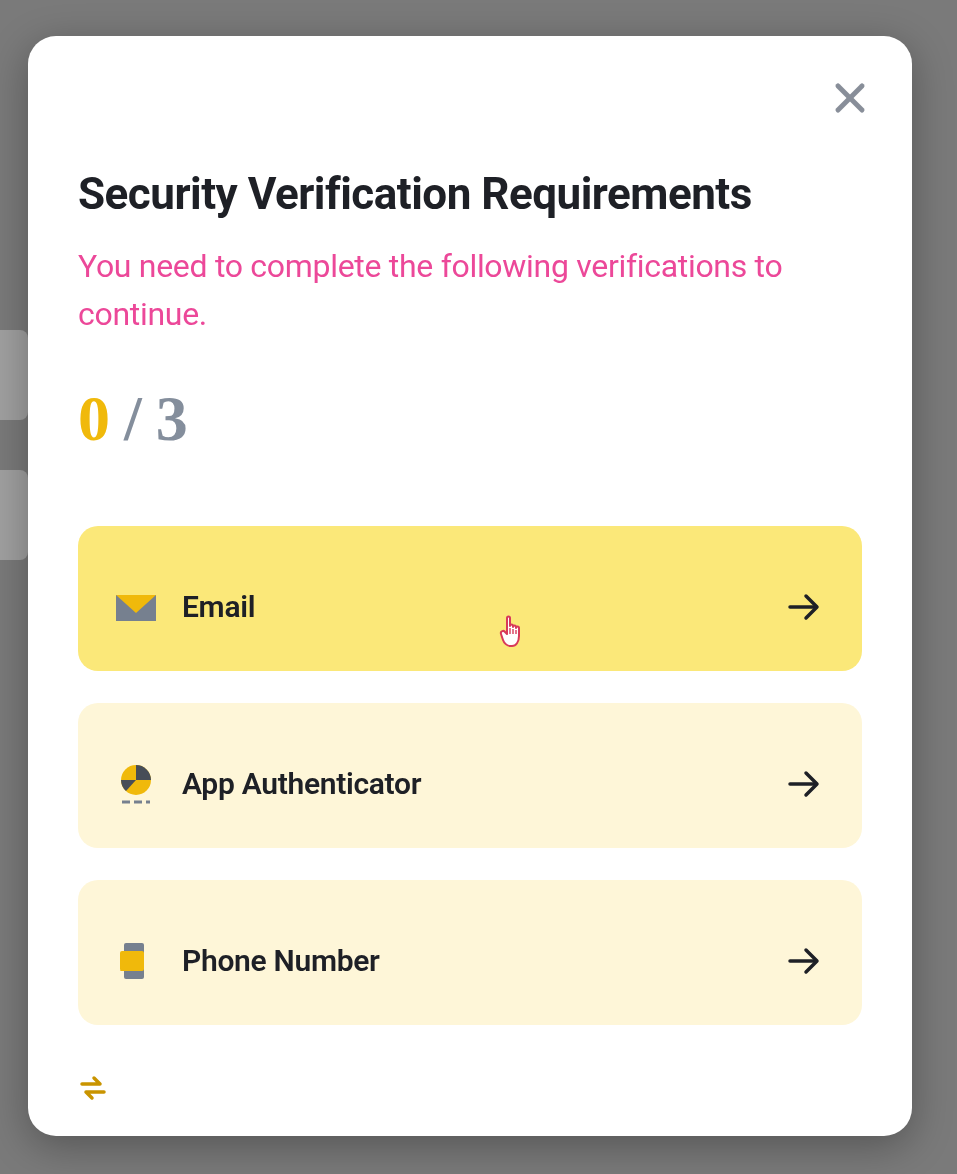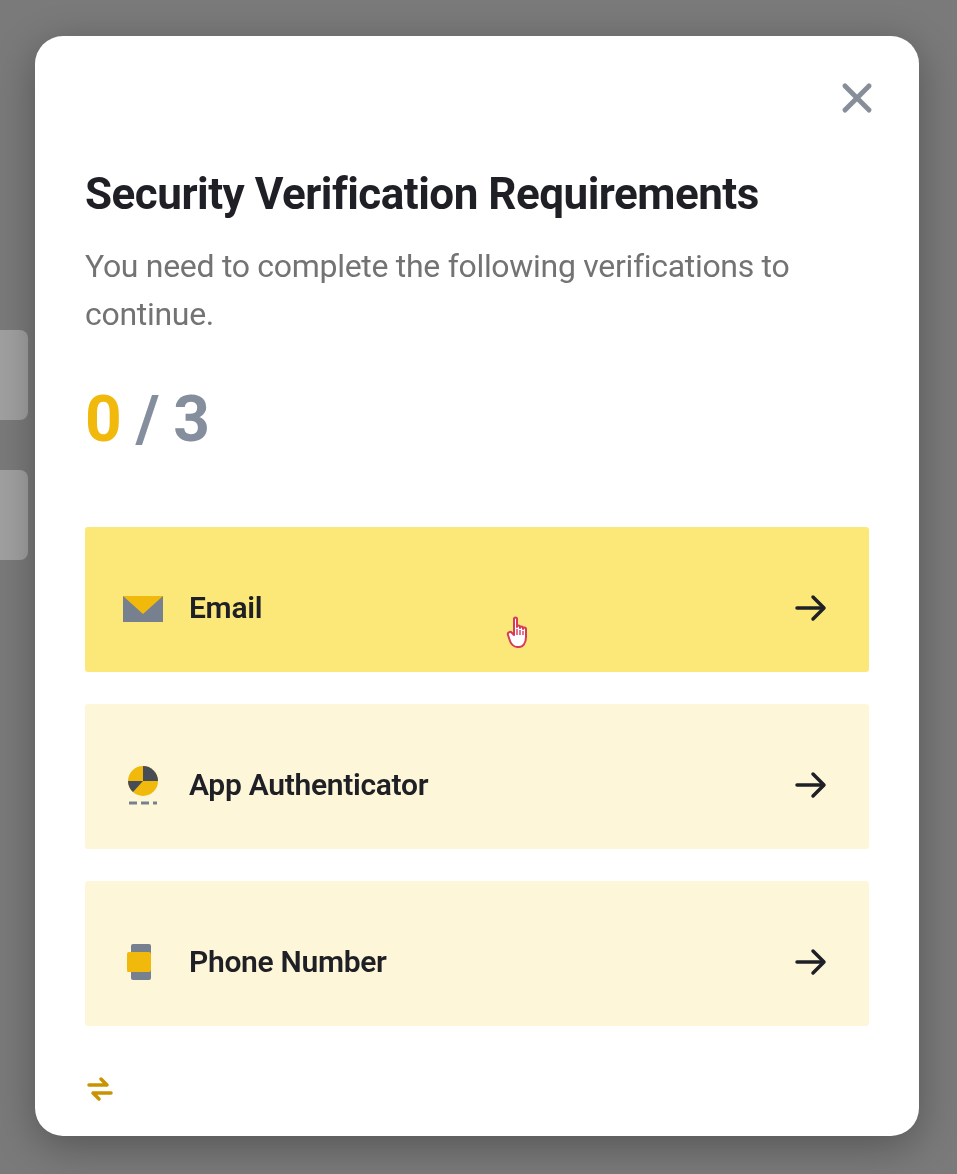--- a/index.html
+++ b/index.html
@@ -27,21 +27,21 @@
       position: absolute;
       left: 0;
       width: 28px;
       background: #a0a0a0;
       border-radius: 0 8px 8px 0;
     }
     .side-stub.s1 { top: 330px; height: 90px; }
     .side-stub.s2 { top: 470px; height: 90px; }
     .modal {
       position: absolute;
-      left: 35px;
+      left: 28px;
       top: 36px;
       width: 884px;
       height: 1100px;
       background: #ffffff;
       border-radius: 28px;
       box-shadow: 0 10px 40px rgba(0,0,0,0.3);
       padding: 46px 50px 46px 50px;
     }
     .close-btn {
       position: absolute;
@@ -63,47 +63,48 @@
     }
     .modal-title {
       font-size: 44px;
       font-weight: 700;
       color: #1e2026;
       margin-top: 86px;
       letter-spacing: -0.5px;
     }
     .modal-subtitle {
       font-size: 32px;
-      color: #737373;
+      color: #ec4899;
       margin-top: 22px;
       line-height: 1.5;
       letter-spacing: -0.3px;
     }
     .progress {
       margin-top: 44px;
       font-size: 64px;
       font-weight: 700;
       letter-spacing: -1px;
+      font-family: Liberation Serif, serif;
     }
     .progress .done {
       color: #f0b90b;
     }
     .progress .sep,
     .progress .total {
       color: #848e9c;
     }
     .methods {
       margin-top: 70px;
       display: flex;
       flex-direction: column;
       gap: 32px;
     }
     .method {
       background: #fef6d8;
-      border-radius: 3px;
+      border-radius: 20px;
       height: 145px;
       display: flex;
       align-items: center;
       padding: 16px 40px 0 36px;
       cursor: pointer;
       position: relative;
     }
     .method.highlight {
       background: #fbe879;
     }

